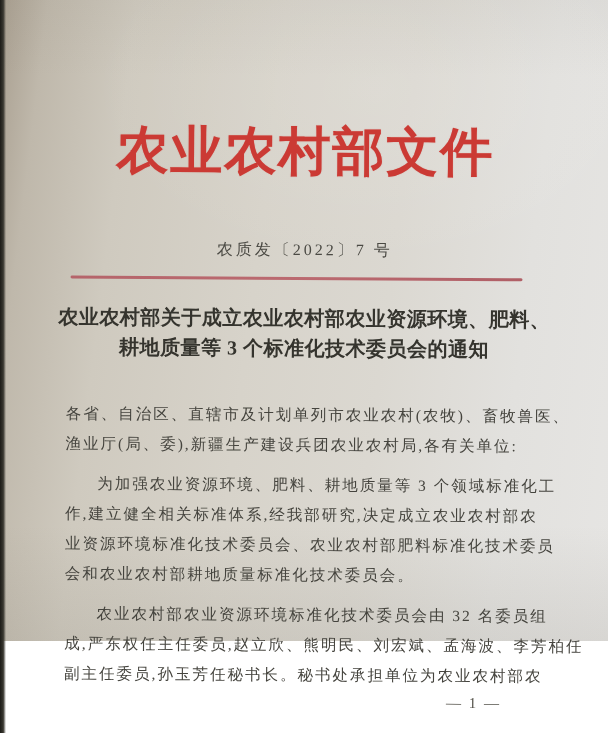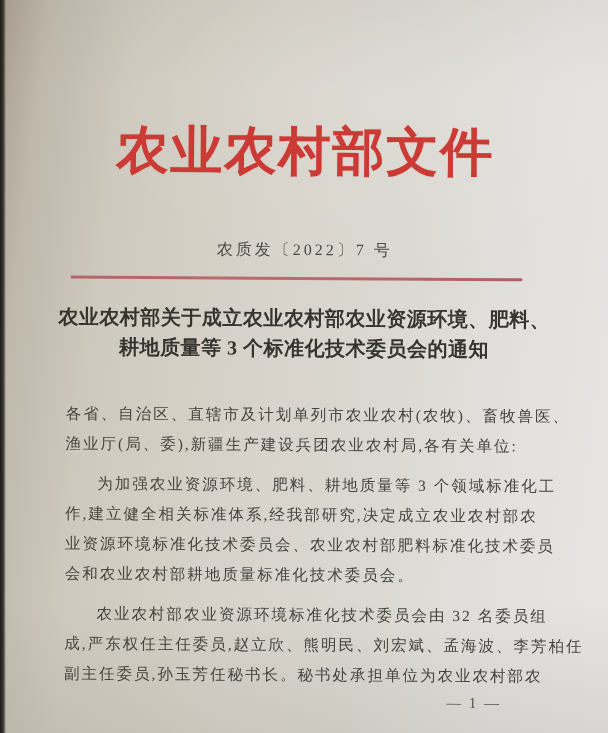--- a/index.html
+++ b/index.html
@@ -6,21 +6,21 @@
     margin: 0;
     padding: 0;
     width: 608px;
     height: 733px;
     overflow: hidden;
     font-family: "Liberation Serif", "DejaVu Serif", serif;
   }
   .photo {
     position: relative;
     width: 608px;
-    height: 733px;
+    height: 641px;
     background:
       radial-gradient(ellipse 420px 260px at 62% 14%, rgba(255,255,255,0.10), rgba(255,255,255,0) 70%),
       linear-gradient(to bottom, rgba(110,105,92,0.06) 0%, rgba(110,105,92,0) 12%, rgba(110,105,92,0) 82%, rgba(110,105,92,0.12) 100%),
       linear-gradient(97deg, #a89e8f 0%, #bfb8ab 7%, #cfcabf 20%, #d7d3ca 42%, #dbd8d1 62%, #e2e1de 82%, #e6e5e3 100%);
   }
   .left-edge {
     position: absolute;
     left: 0; top: 0;
     width: 6px; height: 733px;
     background: linear-gradient(to right, #1c1b17 0%, #3a3831 55%, rgba(58,56,49,0) 100%);

